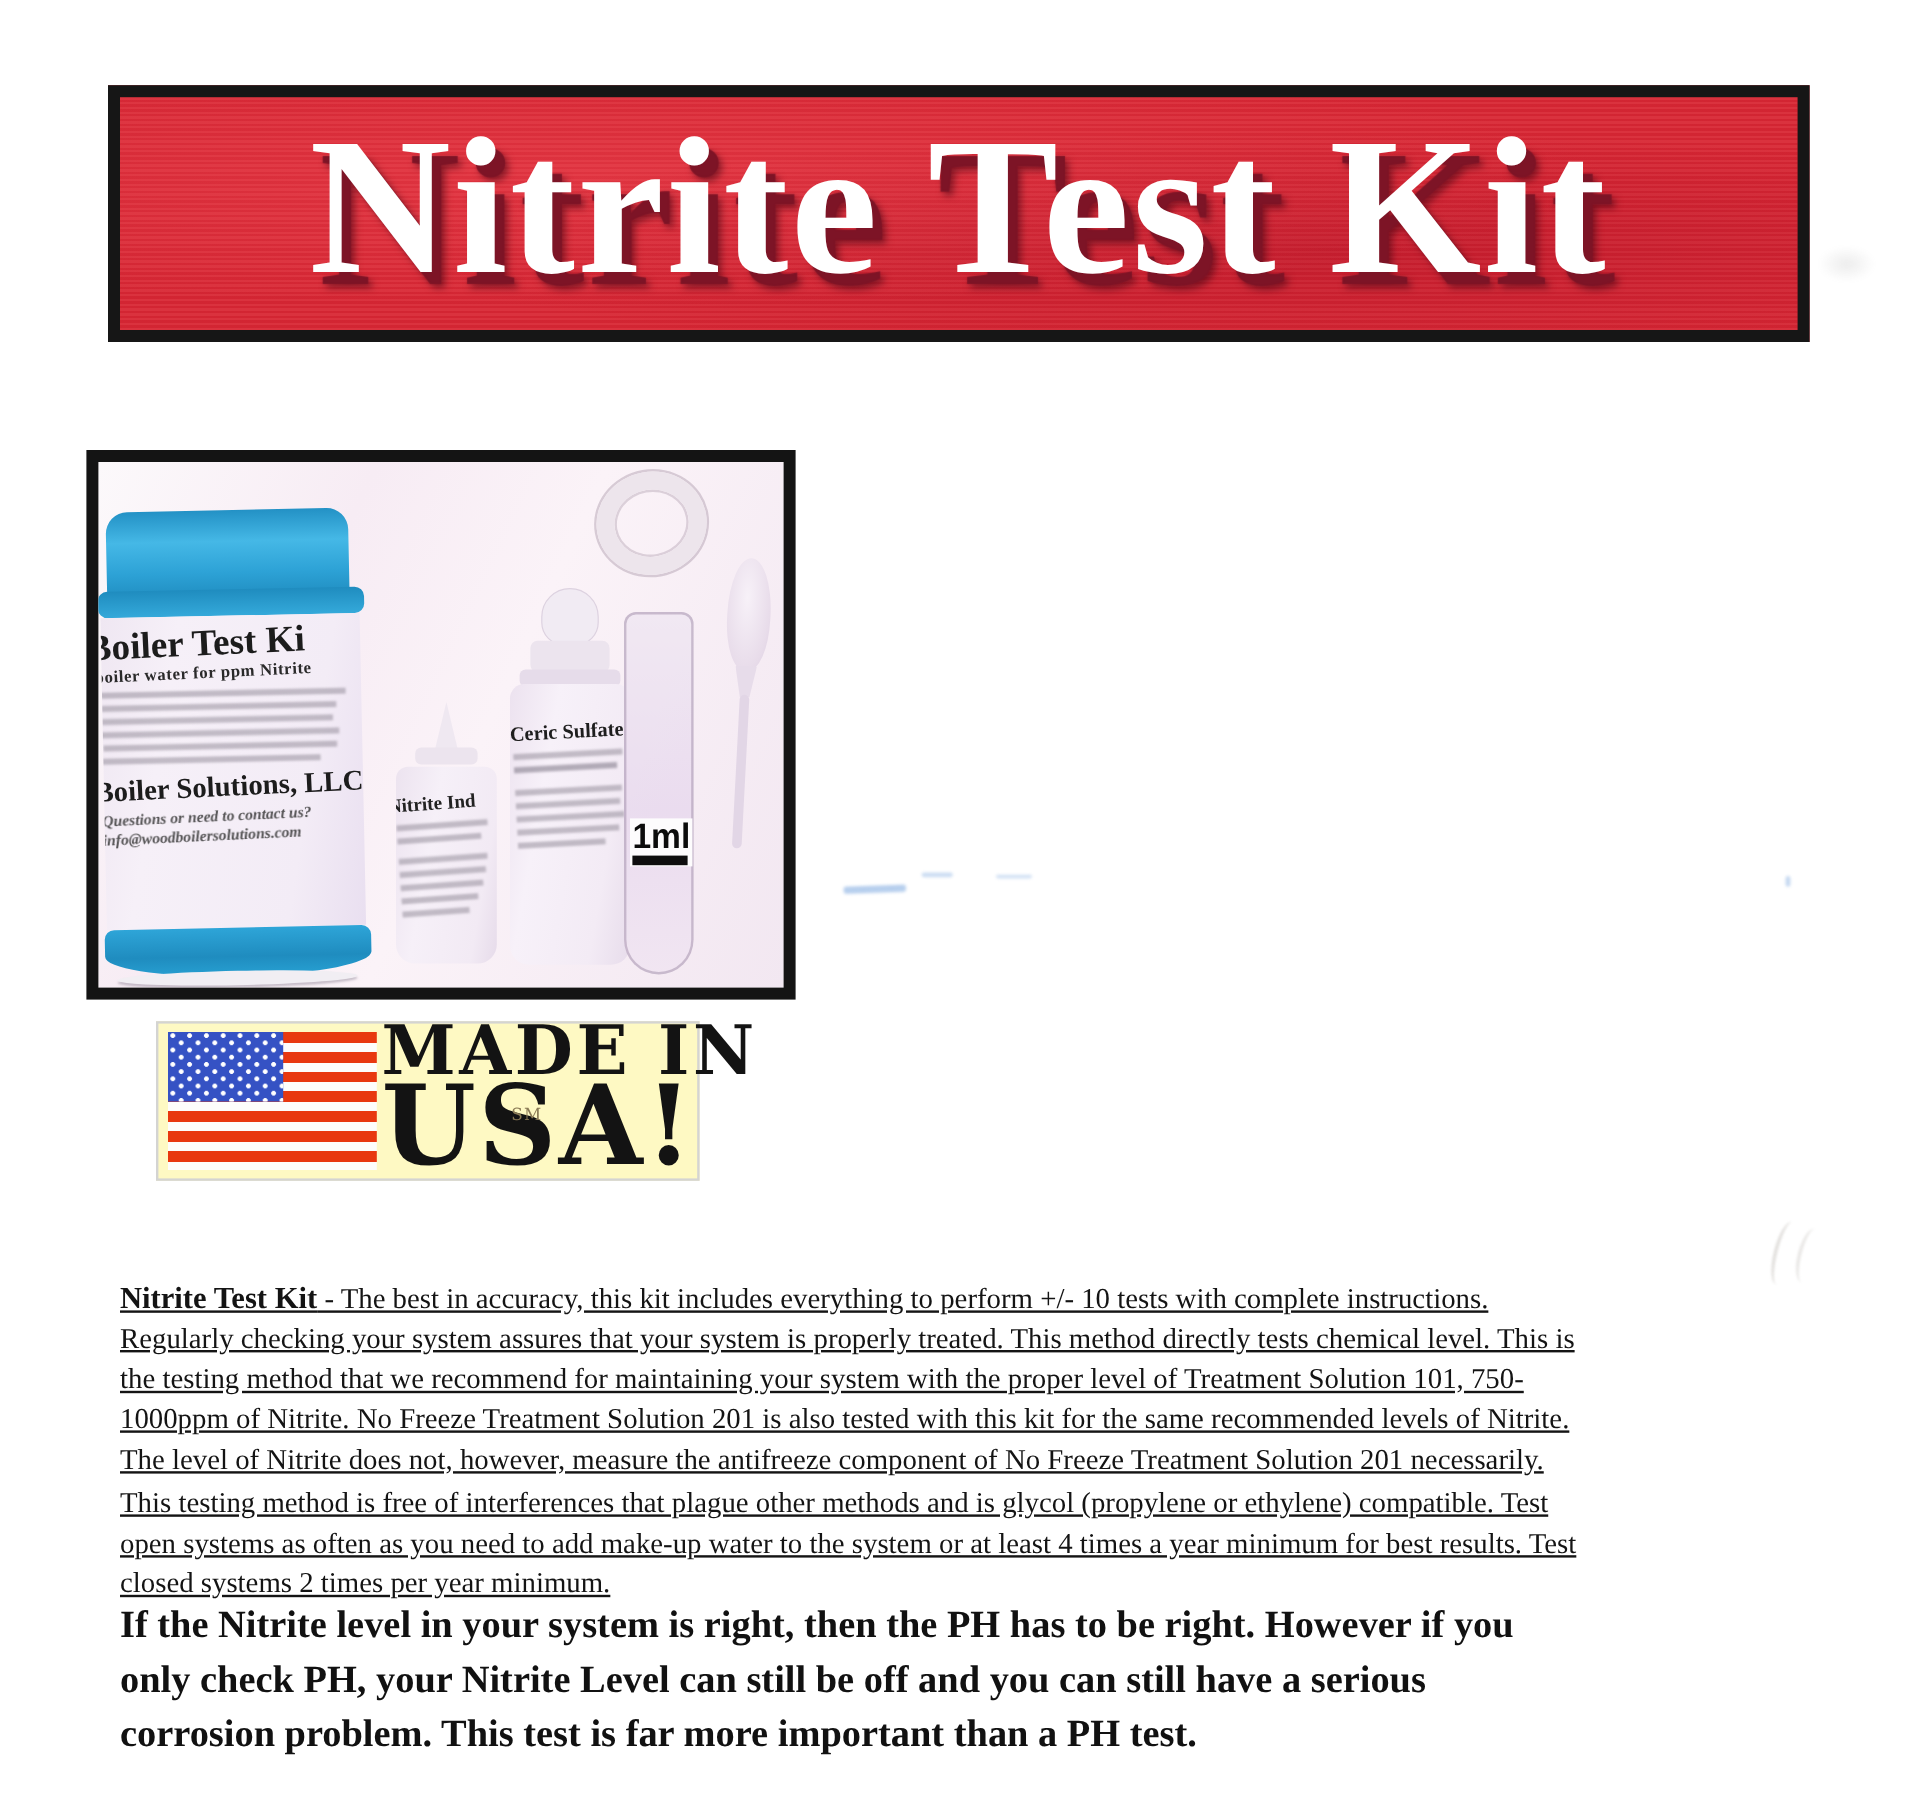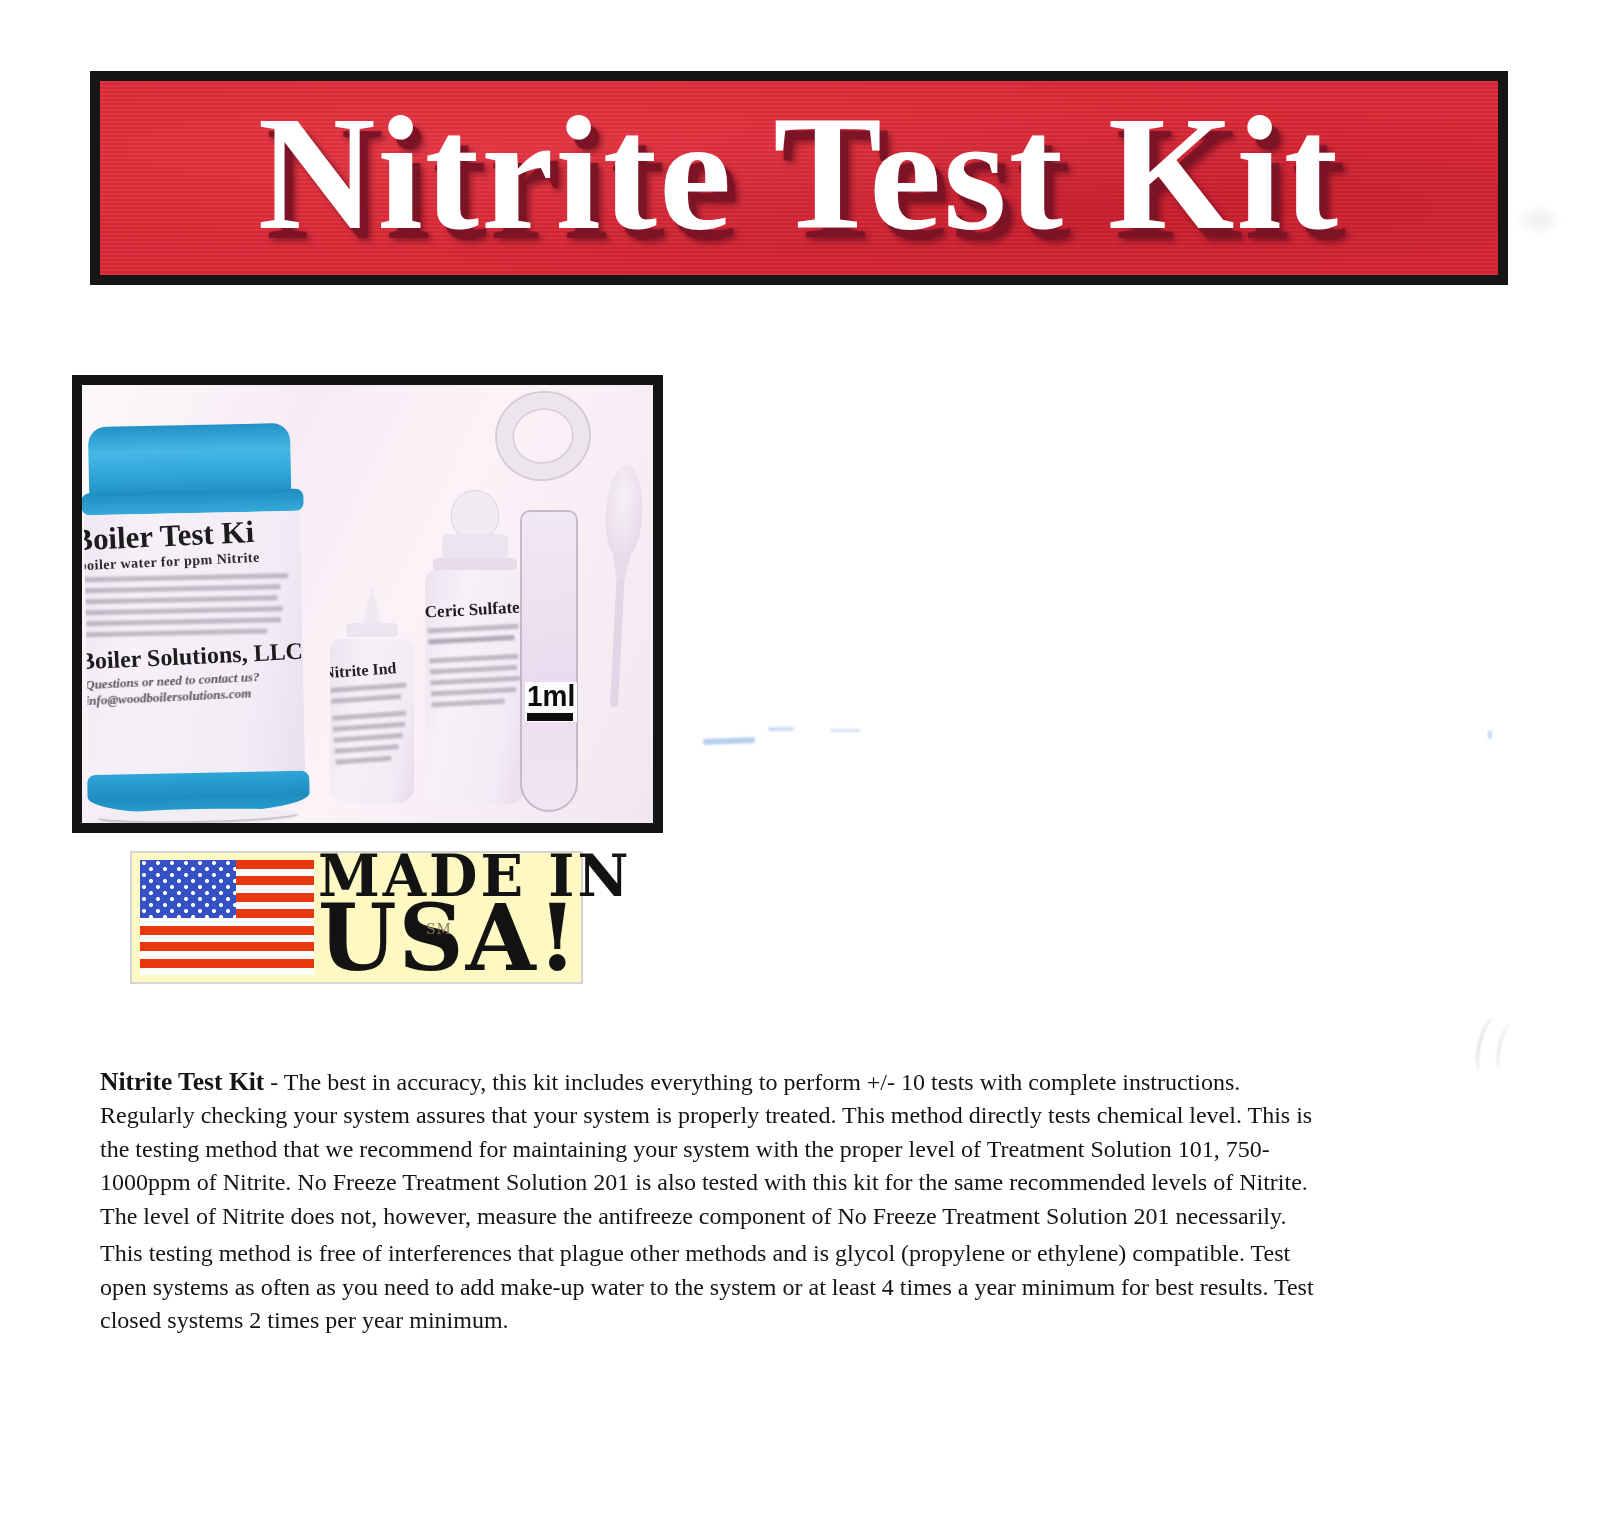--- a/index.html
+++ b/index.html
@@ -107,21 +107,21 @@
                        radial-gradient(circle,#ffffff 1.7px,transparent 2.3px);
       background-size:14px 12px,14px 12px;background-position:4px 3px,11px 9px;}
   #usa-text{position:absolute;left:186px;top:-4px;width:258px;color:#131313;
       font-family:"DejaVu Serif", serif;font-weight:bold;}
   #usa-line1{font-size:57px;line-height:54px;letter-spacing:3px;transform:scaleX(.98);transform-origin:left;white-space:nowrap;}
   #usa-line2{font-size:92px;line-height:76px;letter-spacing:2px;margin-top:-3px;transform:scaleX(.98);transform-origin:left;white-space:nowrap;}
   #usa-sm{position:absolute;left:108px;top:72px;font-size:14px;font-weight:normal;color:#8a7a55;letter-spacing:1px;}
 
   
   .para{position:absolute;left:100px;white-space:pre-line;}
-  #para1,#para2{width:1468px;font-size:24px;line-height:33.5px;}
+  #para1,#para2{width:1468px;font-size:24px;line-height:33.5px;text-decoration:underline;}
   #para1{top:1031px;}
   #para1-lead{font-weight:bold;font-size:25.5px;}
   #para2{top:1209px;margin-top:28px;}
   #para3{top:1331px;width:1495px;font-size:32px;line-height:45.5px;font-weight:bold;color:#111;}
 </style>
 </head>
 <body>
 
 <div id="page">
 
@@ -229,14 +229,17 @@
 Regularly checking your system assures that your system is properly treated. This method directly tests chemical level. This is
 the testing method that we recommend for maintaining your system with the proper level of Treatment Solution 101, 750-
 1000ppm of Nitrite. No Freeze Treatment Solution 201 is also tested with this kit for the same recommended levels of Nitrite.
 The level of Nitrite does not, however, measure the antifreeze component of No Freeze Treatment Solution 201 necessarily.</span>
   </div>
 
   <div id="para2" class="para">This testing method is free of interferences that plague other methods and is glycol (propylene or ethylene) compatible. Test
 open systems as often as you need to add make-up water to the system or at least 4 times a year minimum for best results. Test
 closed systems 2 times per year minimum.</div>
 
+  <div id="para3" class="para">If the Nitrite level in your system is right, then the PH has to be right. However if you
+only check PH, your Nitrite Level can still be off and you can still have a serious
+corrosion problem. This test is far more important than a PH test.</div>
 
 </div>
 
 </body></html>

